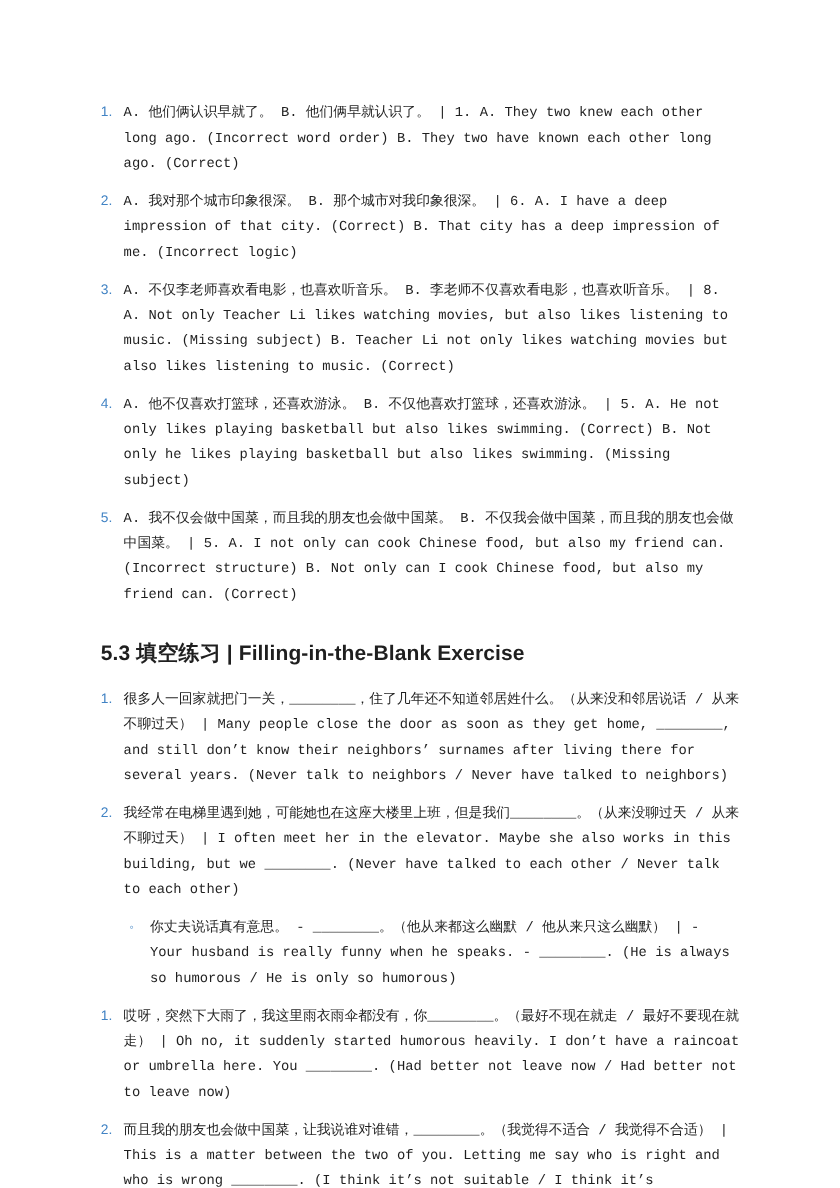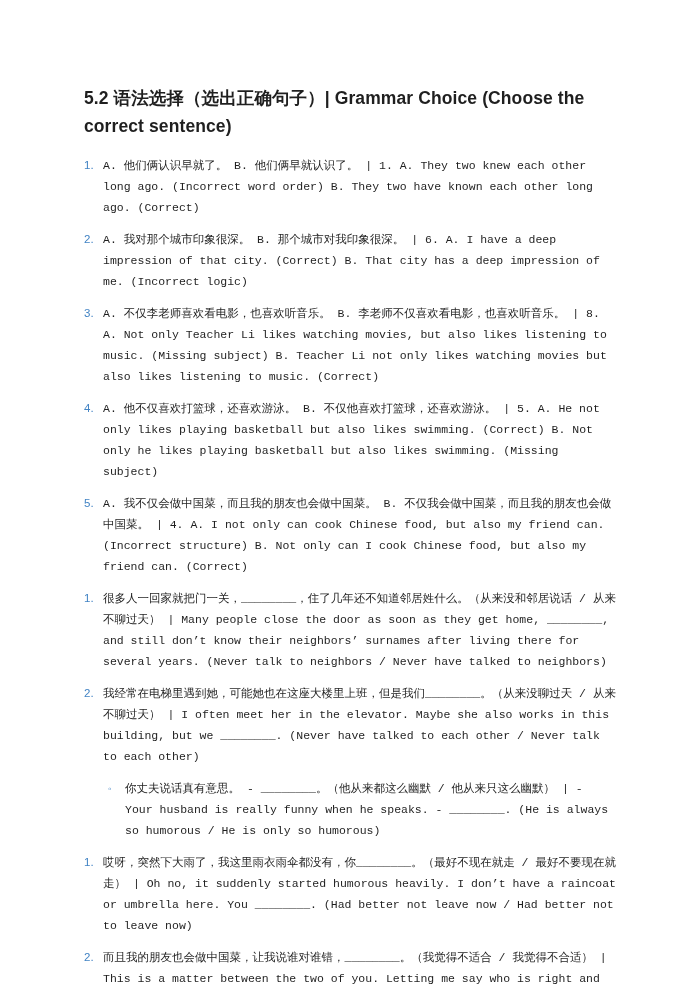--- a/index.html
+++ b/index.html
@@ -52,47 +52,47 @@
     font-size: 10px;
   }
   .heading-only .section-heading { margin-bottom: 0; }
 </style>
 </head>
 <body style="color: rgb(31, 31, 31); background: rgb(255, 255, 255);">
 
 <div class="page">
 
   <div class="section">
-    <h2 class="section-heading">5.2 语法选择（选出正确句子）| Grammar Choice (Choose the correct sentence)</h2>
 
     <div class="olist">
       <div class="li">
         <span class="marker" style="color: rgb(65, 131, 196);">1.</span>
         <span class="text">A. 他们俩认识早就了。 B. 他们俩早就认识了。 | 1. A. They two knew each other long ago. (Incorrect word order) B. They two have known each other long ago. (Correct)</span>
       </div>
       <div class="li">
         <span class="marker" style="color: rgb(65, 131, 196);">2.</span>
         <span class="text">A. 我对那个城市印象很深。 B. 那个城市对我印象很深。 | 6. A. I have a deep impression of that city. (Correct) B. That city has a deep impression of me. (Incorrect logic)</span>
       </div>
       <div class="li">
         <span class="marker" style="color: rgb(65, 131, 196);">3.</span>
         <span class="text">A. 不仅李老师喜欢看电影，也喜欢听音乐。 B. 李老师不仅喜欢看电影，也喜欢听音乐。 | 8. A. Not only Teacher Li likes watching movies, but also likes listening to music. (Missing subject) B. Teacher Li not only likes watching movies but also likes listening to music. (Correct)</span>
       </div>
       <div class="li">
         <span class="marker" style="color: rgb(65, 131, 196);">4.</span>
         <span class="text">A. 他不仅喜欢打篮球，还喜欢游泳。 B. 不仅他喜欢打篮球，还喜欢游泳。 | 5. A. He not only likes playing basketball but also likes swimming. (Correct) B. Not only he likes playing basketball but also likes swimming. (Missing subject)</span>
       </div>
       <div class="li">
         <span class="marker" style="color: rgb(65, 131, 196);">5.</span>
-        <span class="text">A. 我不仅会做中国菜，而且我的朋友也会做中国菜。 B. 不仅我会做中国菜，而且我的朋友也会做中国菜。 | 4. A. I not only can cook Chinese food, but also my friend can. (Incorrect structure) B. Not only can I cook Chinese food, but also my friend can. (Correct)</span>
+        <span class="text">A. 我不仅会做中国菜，而且我的朋友也会做中国菜。 B. 不仅我会做中国菜，而且我的朋友也会做中国菜。 | 5. A. I not only can cook Chinese food, but also my friend can. (Incorrect structure) B. Not only can I cook Chinese food, but also my friend can. (Correct)</span>
       </div>
     </div>
   </div>
 
   <div class="section">
+    <h2 class="section-heading">5.3 填空练习 | Filling-in-the-Blank Exercise</h2>
 
     <div class="olist">
       <div class="li">
         <span class="marker" style="color: rgb(65, 131, 196);">1.</span>
         <span class="text">很多人一回家就把门一关，________，住了几年还不知道邻居姓什么。（从来没和邻居说话 / 从来不聊过天） | Many people close the door as soon as they get home, ________, and still don’t know their neighbors’ surnames after living there for several years. (Never talk to neighbors / Never have talked to neighbors)</span>
       </div>
       <div class="li">
         <span class="marker" style="color: rgb(65, 131, 196);">2.</span>
         <span class="text">我经常在电梯里遇到她，可能她也在这座大楼里上班，但是我们________。（从来没聊过天 / 从来不聊过天） | I often meet her in the elevator. Maybe she also works in this building, but we ________. (Never have talked to each other / Never talk to each other)</span>
       </div>

